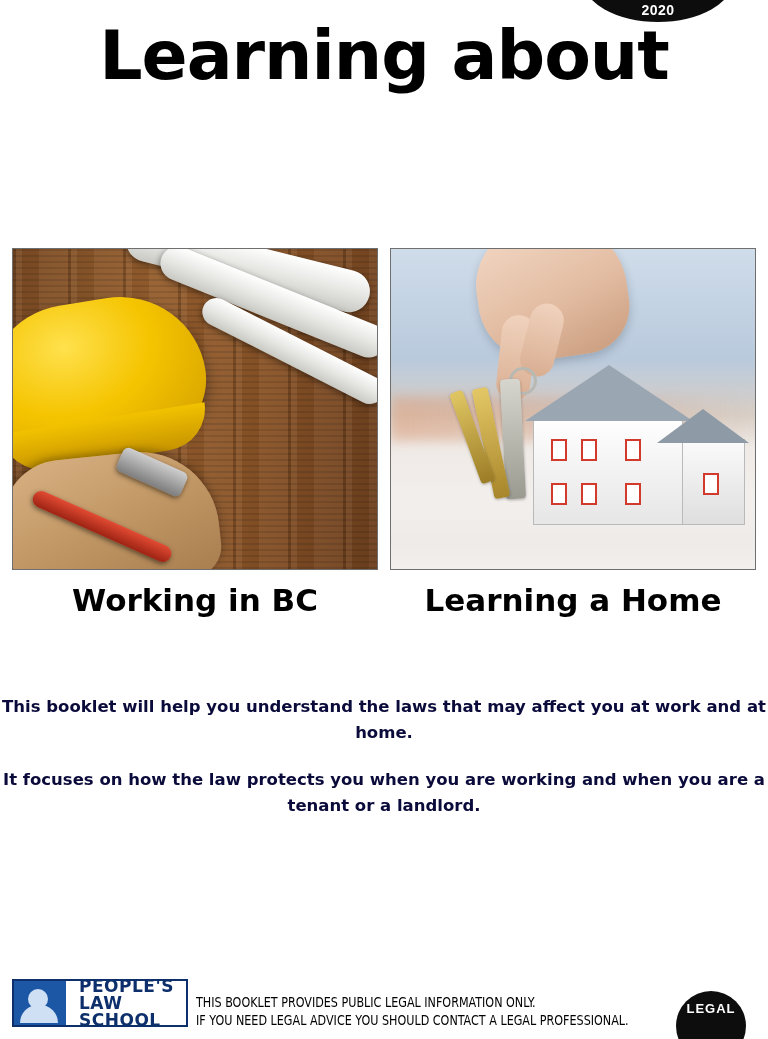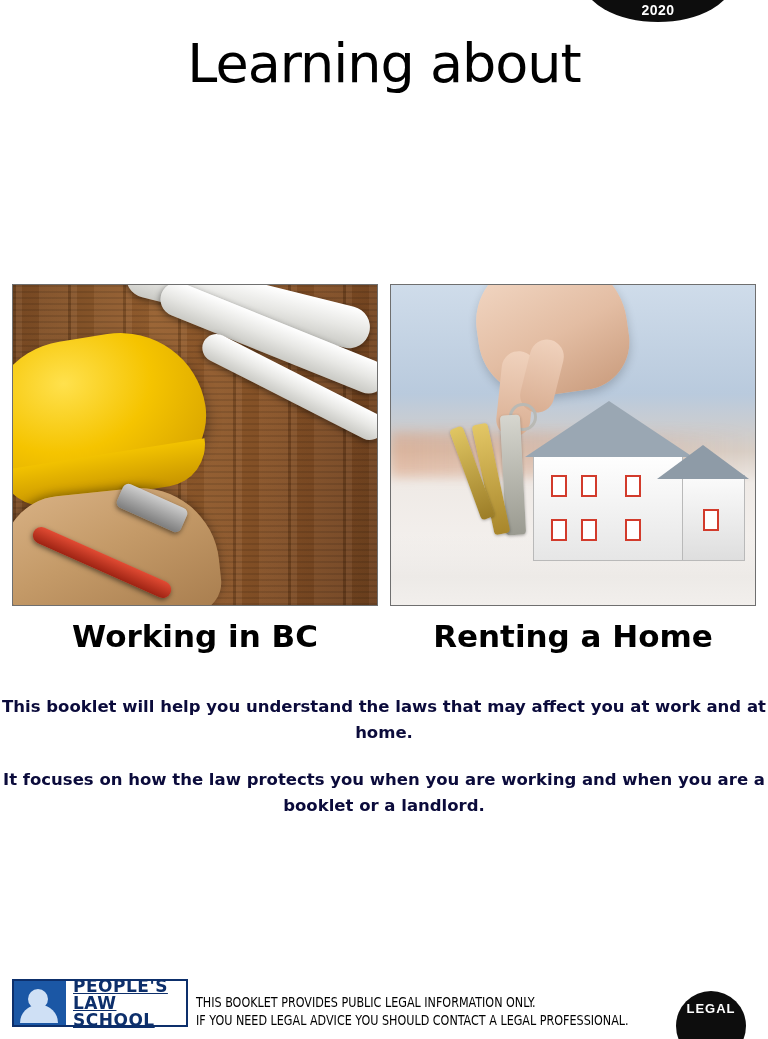--- a/index.html
+++ b/index.html
@@ -34,43 +34,42 @@
   }
   .year-badge span {
     font-size: 14px;
     font-weight: bold;
     letter-spacing: 0.5px;
   }
 
   
   .title {
     position: absolute;
-    top: 38px;
+    top: 23px;
     left: 0;
     width: 768px;
     text-align: center;
-    font-size: 54px;
+    font-size: 68px;
     line-height: 0.98;
-    font-weight: normal;
+    font-weight: bold;
     letter-spacing: -1px;
     font-family: "DejaVu Sans", sans-serif;
   }
 
   
   .panels {
     position: absolute;
     top: 248px;
     left: 12px;
     width: 744px;
     display: flex;
     gap: 12px;
   }
   .panel {
     width: 375px;
-    margin-top: 36px;
   }
   .photo {
     width: 366px;
     height: 322px;
     border: 1px solid #6f6f6f;
     box-sizing: border-box;
     position: relative;
     overflow: hidden;
   }
 
@@ -299,28 +298,27 @@
   }
   .logo-mark .body {
     position: absolute;
     left: 6px; bottom: 2px;
     width: 38px; height: 18px;
     border-radius: 18px 18px 0 0;
     background: #cfe0f5;
   }
   .logo-text {
     flex: 1;
-    padding-left: 7px;
+    padding-left: 13px;
     display: flex;
     flex-direction: column;
     justify-content: center;
     line-height: 1.0;
     font-family: "DejaVu Sans", sans-serif;
     color: #0d2f6b;
-    text-decoration: underline;
   }
   .logo-text .l1 { font-size: 17px; font-weight: bold; letter-spacing: 0.5px; }
   .logo-text .l2 { font-size: 17px; font-weight: bold; letter-spacing: 0.5px; }
   .disclaimer {
     margin-left: 8px;
     font-size: 13.5px;
     line-height: 1.35;
     font-family: "DejaVu Sans Condensed", "Liberation Sans Narrow", "Liberation Sans", sans-serif;
     transform: scaleX(0.92);
     transform-origin: left top;
@@ -391,28 +389,28 @@
         <div class="roof2"></div>
         <div class="win" style="left:26px; bottom:64px;"></div>
         <div class="win" style="left:56px; bottom:64px;"></div>
         <div class="win" style="left:100px; bottom:64px;"></div>
         <div class="win" style="left:26px; bottom:20px;"></div>
         <div class="win" style="left:56px; bottom:20px;"></div>
         <div class="win" style="left:100px; bottom:20px;"></div>
         <div class="win" style="right:26px; bottom:30px;"></div>
       </div>
     </div>
-    <div class="caption">Renting a Home</div>
+    <div class="caption">Learning a Home</div>
   </div>
 
 </div>
 
 <div class="blurb">
   <p>This booklet will help you understand the laws that may affect you at work and at home.</p>
-  <p>It focuses on how the law protects you when you are working and when you are a booklet or a landlord.</p>
+  <p>It focuses on how the law protects you when you are working and when you are a tenant or a landlord.</p>
 </div>
 
 <div class="footer">
   <div class="logo">
     <div class="logo-mark">
       <div class="person"></div>
       <div class="body"></div>
     </div>
     <div class="logo-text">
       <div class="l1">PEOPLE'S</div>

